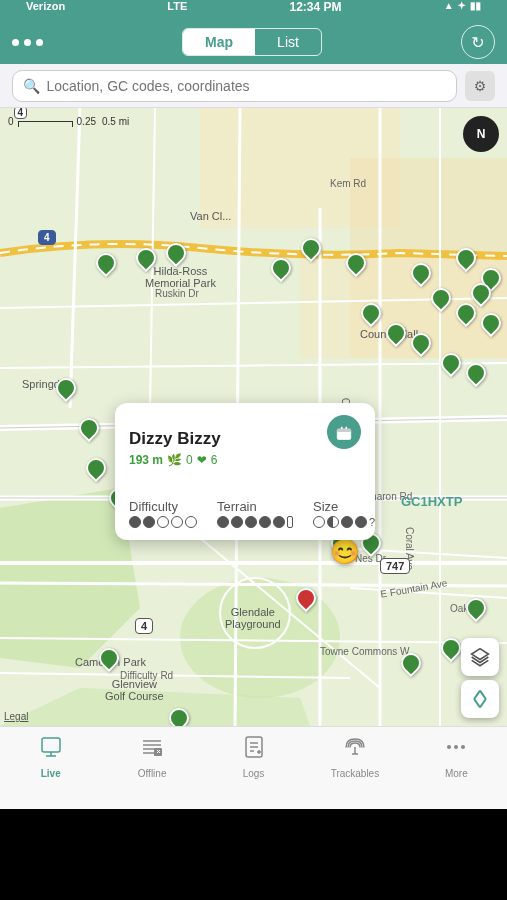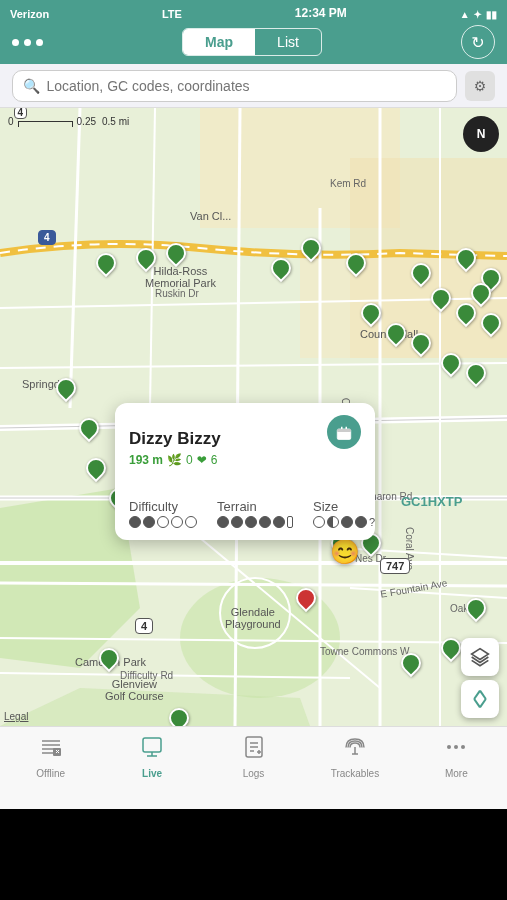--- a/index.html
+++ b/index.html
@@ -4,23 +4,23 @@
   <meta name="viewport" content="width=507, initial-scale=1">
   <style>
     * { margin: 0; padding: 0; box-sizing: border-box; }
     body { width: 507px; height: 900px; overflow: hidden; font-family: -apple-system, 'Helvetica Neue', sans-serif; background: #000; }
 
     
     .status-bar {
       height: 20px;
       background: #4a9e8e;
       display: flex;
-      align-items: flex-end;
+      align-items: flex-start;
       justify-content: space-between;
-      padding: 0 10px;
+      padding: 0 26px;
       font-size: 11px;
       color: white;
       font-weight: 600;
     }
     .status-bar .carrier { font-size: 11px; }
     .status-bar .time { font-size: 12px; font-weight: 600; }
     .status-bar .icons { display: flex; align-items: center; gap: 4px; font-size: 10px; }
 
     
     .nav-bar {
@@ -561,46 +561,46 @@
       <line x1="19" y1="12" x2="12" y2="22"></line>
     </svg>
   </div>
 
   <div class="legal-text">Legal</div>
 </div>
 
 <div class="tab-bar">
 
   <div class="tab-item">
+    <div class="tab-icon active">
+      <svg width="24" height="24" viewBox="0 0 24 24" fill="none" stroke="#4a9e8e" stroke-width="1.5">
+        <rect x="3" y="3" width="18" height="14" rx="2"></rect>
+        <line x1="7" y1="21" x2="17" y2="21"></line>
+        <line x1="12" y1="17" x2="12" y2="21"></line>
+      </svg>
+    </div>
+    <span class="tab-label active">Live</span>
+  </div>
+
+  <div class="tab-item">
     <div class="tab-icon">
       <svg width="24" height="24" viewBox="0 0 24 24" fill="none" stroke="#888" stroke-width="1.5">
         <line x1="3" y1="6" x2="21" y2="6"></line>
         <line x1="3" y1="10" x2="21" y2="10"></line>
         <line x1="3" y1="14" x2="21" y2="14"></line>
         <line x1="3" y1="18" x2="21" y2="18"></line>
         <rect x="14" y="13" width="8" height="8" rx="1" fill="#888" stroke="none"></rect>
         <line x1="17" y1="15" x2="20" y2="18" stroke="white" stroke-width="1"></line>
         <line x1="20" y1="15" x2="17" y2="18" stroke="white" stroke-width="1"></line>
       </svg>
     </div>
     <span class="tab-label">Offline</span>
   </div>
 
   <div class="tab-item">
-    <div class="tab-icon active">
-      <svg width="24" height="24" viewBox="0 0 24 24" fill="none" stroke="#4a9e8e" stroke-width="1.5">
-        <rect x="3" y="3" width="18" height="14" rx="2"></rect>
-        <line x1="7" y1="21" x2="17" y2="21"></line>
-        <line x1="12" y1="17" x2="12" y2="21"></line>
-      </svg>
-    </div>
-    <span class="tab-label active">Live</span>
-  </div>
-
-  <div class="tab-item">
     <div class="tab-icon">
       <svg width="24" height="24" viewBox="0 0 24 24" fill="none" stroke="#888" stroke-width="1.5">
         <rect x="4" y="2" width="16" height="20" rx="2"></rect>
         <line x1="8" y1="8" x2="16" y2="8"></line>
         <line x1="8" y1="12" x2="16" y2="12"></line>
         <line x1="8" y1="16" x2="12" y2="16"></line>
         <line x1="15" y1="17" x2="19" y2="17"></line>
         <line x1="17" y1="15" x2="17" y2="19"></line>
       </svg>
     </div>

